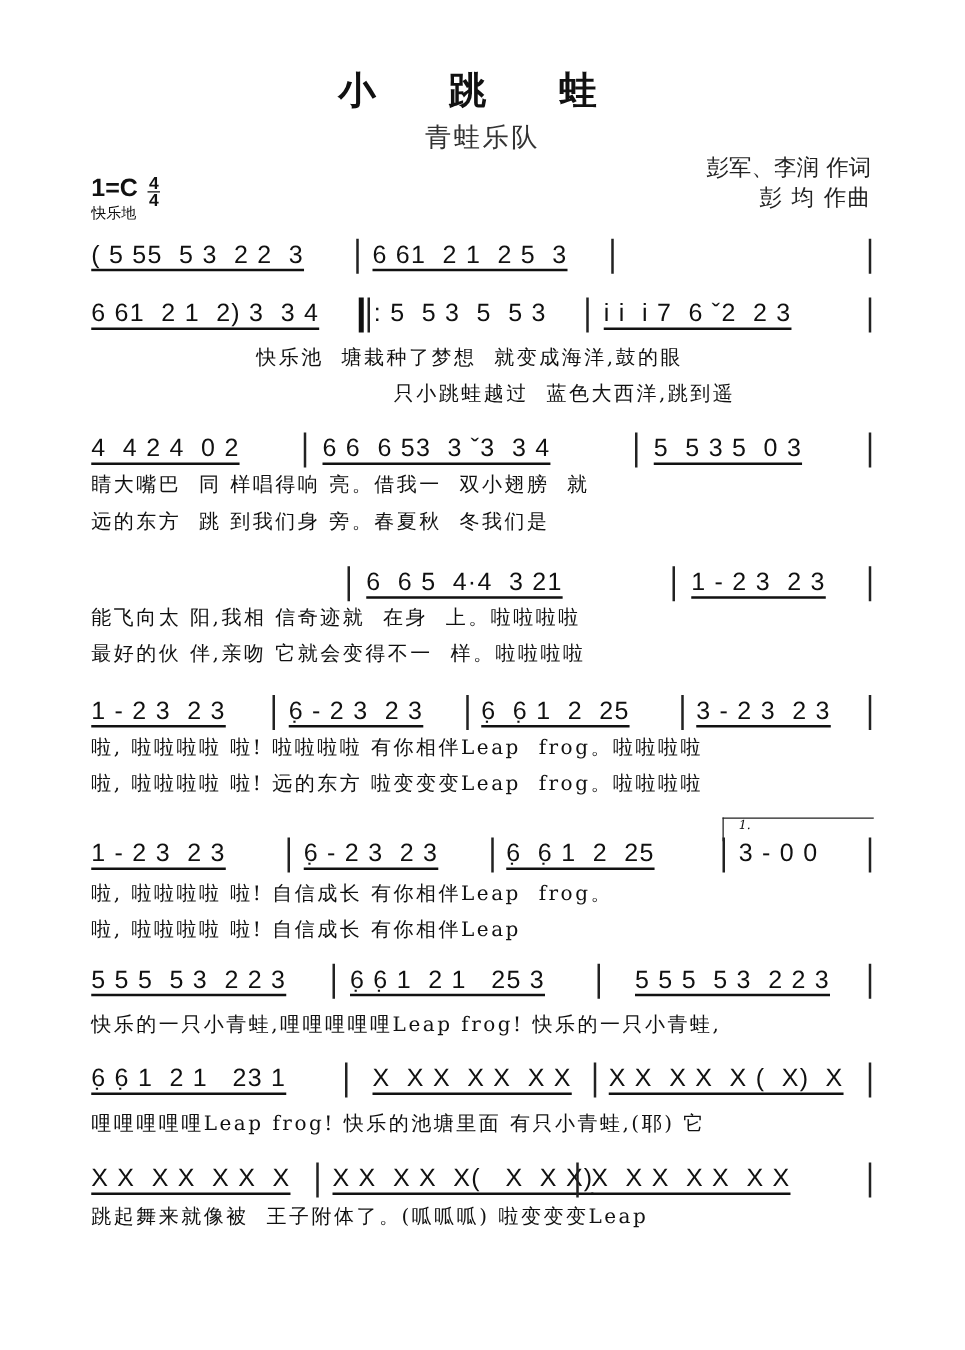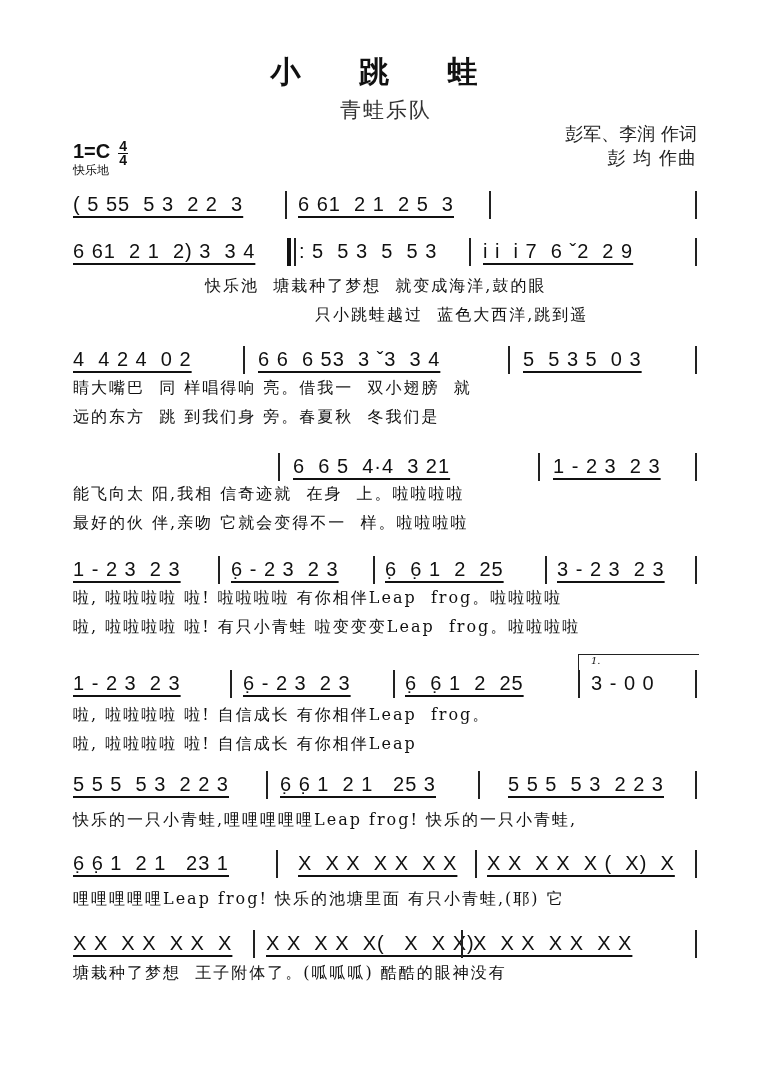--- a/index.html
+++ b/index.html
@@ -46,21 +46,21 @@
   <div class="bar" style="left:416px;"></div>
   <div class="bar" style="left:622px;"></div>
 </div>
 
 <div class="staff" style="top:240px;">
   <span class="seg ul1" style="left:0;">6 61  2 1  2) 3  3 4</span>
   <div class="repeat" style="left:214px;"></div>
   <div class="bar" style="left:221px;"></div>
   <span class="seg" style="left:226px;">: 5  5 3  5  5 3</span>
   <div class="bar" style="left:396px;"></div>
-  <span class="seg ul1" style="left:410px;">i i  i 7  6 ˇ2  2 9</span>
+  <span class="seg ul1" style="left:410px;">i i  i 7  6 ˇ2  2 3</span>
   <div class="bar" style="left:622px;"></div>
 </div>
 <div class="lyric" style="top:276px; left:205px;">快乐池  塘栽种了梦想  就变成海洋,鼓的眼</div>
 <div class="lyric" style="top:305px; left:315px;">只小跳蛙越过  蓝色大西洋,跳到遥</div>
 
 <div class="staff" style="top:348px;">
   <span class="seg ul1" style="left:0;">4  4 2 4  0 2</span>
   <div class="bar" style="left:170px;"></div>
   <span class="seg ul1" style="left:185px;">6 6  6 53  3 ˇ3  3 4</span>
   <div class="bar" style="left:435px;"></div>
@@ -84,21 +84,21 @@
   <span class="seg ul1" style="left:0;">1 - 2 3  2 3</span>
   <div class="bar" style="left:145px;"></div>
   <span class="seg ul1" style="left:158px;">6̣ - 2 3  2 3</span>
   <div class="bar" style="left:300px;"></div>
   <span class="seg ul1" style="left:312px;">6̣  6̣ 1  2  25</span>
   <div class="bar" style="left:472px;"></div>
   <span class="seg ul1" style="left:484px;">3 - 2 3  2 3</span>
   <div class="bar" style="left:622px;"></div>
 </div>
 <div class="lyric" style="top:588px;">啦, 啦啦啦啦 啦! 啦啦啦啦 有你相伴Leap  frog。啦啦啦啦</div>
-<div class="lyric" style="top:617px;">啦, 啦啦啦啦 啦! 有只小青蛙 啦变变变Leap  frog。啦啦啦啦</div>
+<div class="lyric" style="top:617px;">啦, 啦啦啦啦 啦! 远的东方 啦变变变Leap  frog。啦啦啦啦</div>
 
 <div class="volta">
     <span>1.</span>
   </div>
 <div class="staff" style="top:672px;">
   <span class="seg ul1" style="left:0;">1 - 2 3  2 3</span>
   <div class="bar" style="left:157px;"></div>
   <span class="seg ul1" style="left:170px;">6̣ - 2 3  2 3</span>
   <div class="bar" style="left:320px;"></div>
   <span class="seg ul1" style="left:332px;">6̣  6̣ 1  2  25</span>
@@ -130,13 +130,13 @@
 <div class="lyric" style="top:889px;">哩哩哩哩哩Leap frog! 快乐的池塘里面 有只小青蛙,(耶) 它</div>
 
 <div class="staff" style="top:932px;">
   <span class="seg ul1" style="left:0;">X X  X X  X X  X</span>
   <div class="bar" style="left:180px;"></div>
   <span class="seg ul1" style="left:193px;">X X  X X  X(   X  X X)</span>
   <div class="bar" style="left:388px;"></div>
   <span class="seg ul1" style="left:400px;">X  X X  X X  X X</span>
   <div class="bar" style="left:622px;"></div>
 </div>
-<div class="lyric" style="top:963px;">塘栽种了梦想  王子附体了。(呱呱呱) 酷酷的眼神没有</div>
+<div class="lyric" style="top:963px;">跳起舞来就像被  王子附体了。(呱呱呱) 啦变变变Leap</div>
 
 </body></html>

